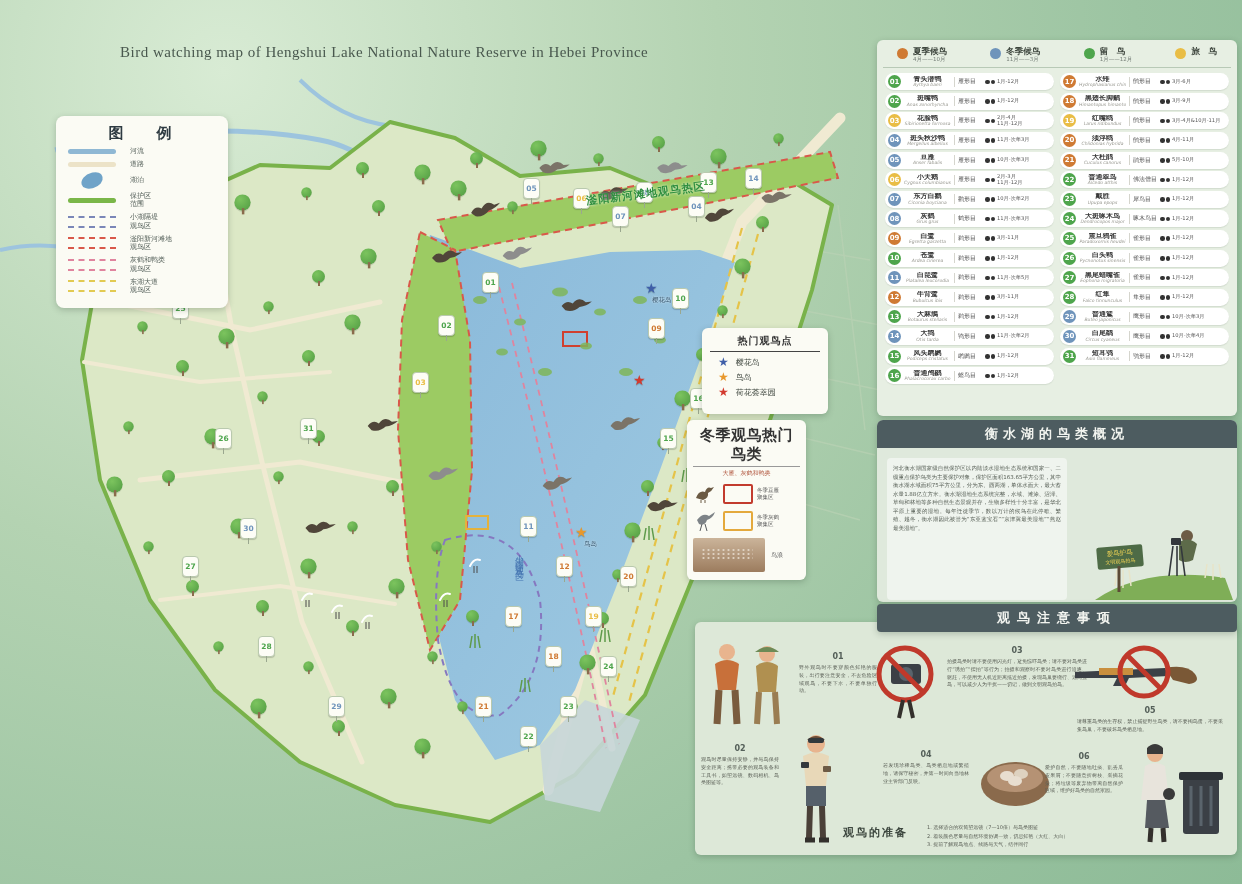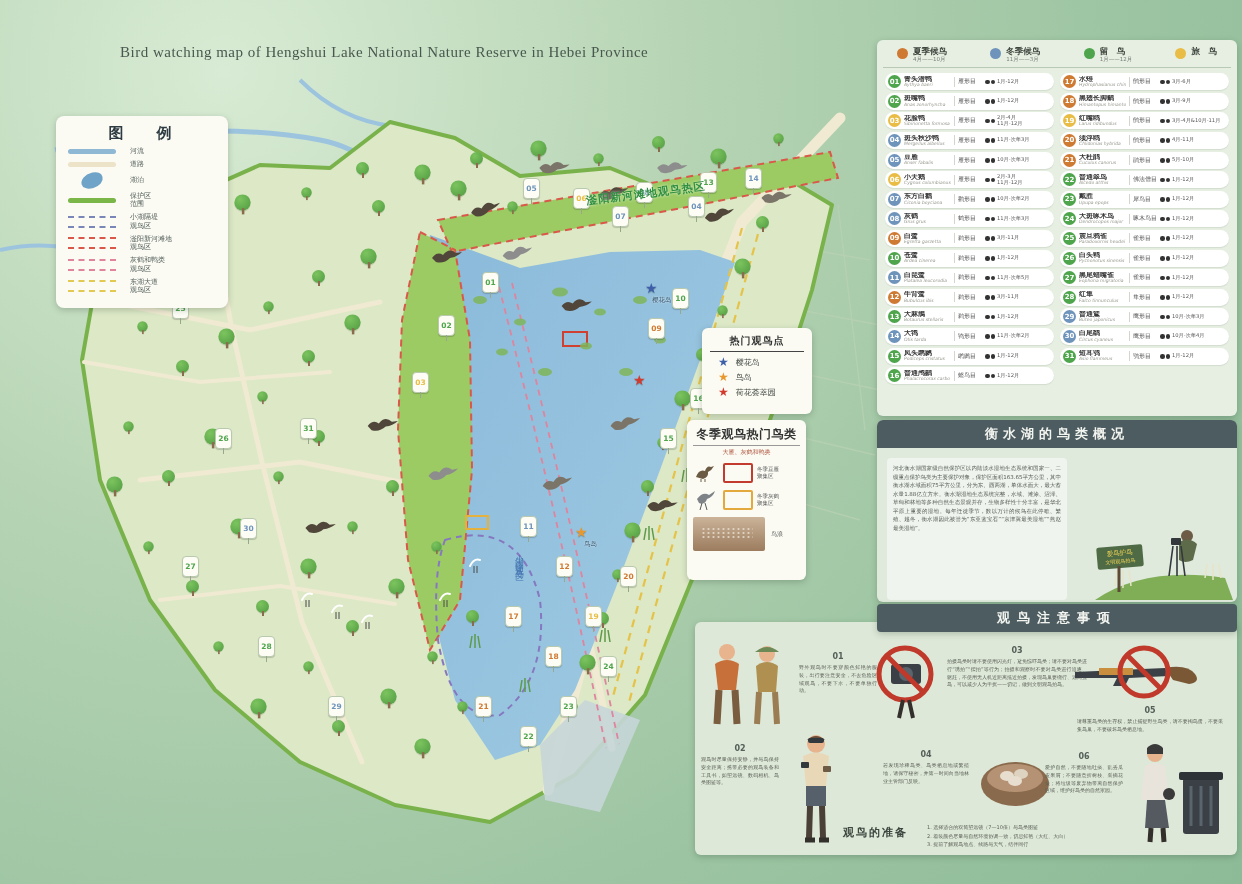--- a/index.html
+++ b/index.html
@@ -31,28 +31,28 @@
   .tree::after{content:"";position:absolute;left:5.5px;top:11px;width:2px;height:5px;background:#8a6b4c;}
   .tag{position:absolute;width:15px;height:19px;background:#fdfdf6;border:1px solid #b9c9ae;border-radius:4px;
     display:flex;align-items:center;justify-content:center;font-size:7.5px;font-weight:bold;box-shadow:0 1px 1px rgba(0,0,0,.18);}
   .tag::after{content:"";position:absolute;left:6.5px;top:19px;width:1.5px;height:6px;background:#9aa78f;}
   .star{position:absolute;font-size:14px;line-height:1;text-shadow:0 1px 1px rgba(0,0,0,.25);}
   .map-label-fuyang{position:absolute;left:586px;top:186px;font-size:11px;font-weight:bold;color:#2f8f3f;
     letter-spacing:1px;transform:rotate(-7deg);text-shadow:0 0 3px rgba(255,255,255,.8);}
   .map-label-xiaohu{position:absolute;left:514px;top:548px;writing-mode:vertical-rl;font-size:8.5px;color:#3f6fae;letter-spacing:3px;opacity:.95;}
   .isle-label{position:absolute;font-size:6.5px;color:#35566f;text-shadow:0 0 2px rgba(255,255,255,.9);}
   
-  .hotspot-card{left:702px;top:328px;width:110px;height:86px;background:#fbfbf4;border-radius:6px;padding:6px 8px;box-sizing:border-box;}
+  .hotspot-card{left:702px;top:328px;width:126px;height:86px;background:#fbfbf4;border-radius:6px;padding:6px 8px;box-sizing:border-box;}
   .hotspot-title{font-size:10px;font-weight:bold;color:#333;text-align:center;border-bottom:1.5px solid #444;padding-bottom:3px;margin-bottom:4px;letter-spacing:1px;}
   .hs-row{display:flex;align-items:center;margin:3px 0 0 8px;}
   .hs-star{font-size:12px;margin-right:7px;line-height:1;}
   .hs-label{font-size:8px;color:#3c443c;}
   
   .winter-card{left:687px;top:420px;width:119px;height:160px;background:#fbfbf4;border-radius:6px;padding:6px;box-sizing:border-box;}
-  .winter-title{font-size:12px;font-weight:bold;color:#333;text-align:center;letter-spacing:.5px;}
+  .winter-title{font-size:15px;font-weight:bold;color:#333;text-align:center;letter-spacing:.5px;}
   .winter-sub{font-size:6px;color:#b0543c;text-align:center;border-top:1px solid #999;margin-top:2px;padding-top:2px;}
   .win-row{display:flex;align-items:center;margin-top:6px;}
   .win-swatch{width:26px;height:16px;border:2px solid;border-radius:2px;margin:0 4px;flex:none;}
   .win-label{font-size:5.5px;color:#555;white-space:pre-line;line-height:1.3;}
   .win-photo{margin-top:6px;display:flex;align-items:center;}
   .photo-box{width:72px;height:34px;border-radius:2px;background:linear-gradient(#cbb49a,#9c7c5e);position:relative;overflow:hidden;flex:none;}
   .photo-box::after{content:"";position:absolute;left:8px;top:10px;width:52px;height:12px;
     background:radial-gradient(circle,#e8ded0 1px,transparent 1.2px);background-size:5px 4px;opacity:.8;}
   .photo-label{font-size:6px;color:#555;margin-left:6px;}
   
@@ -62,21 +62,21 @@
   .season{display:flex;align-items:flex-start;}
   .season-dot{width:11px;height:11px;border-radius:50%;margin:2px 5px 0 0;flex:none;}
   .season-label{font-size:8.5px;font-weight:bold;color:#3c443c;line-height:1.2;}
   .season-dates{font-size:5.5px;color:#78817a;}
   .bird-cols{display:flex;gap:6px;padding:5px 8px;}
   .bird-col{flex:1;}
   .bird-row{display:flex;align-items:center;background:#ffffff;border-radius:9px;height:17px;margin-bottom:2.6px;
     padding:0 3px;box-shadow:0 1px 1px rgba(60,80,60,.12);}
   .b-badge{width:13px;height:13px;border-radius:50%;color:#fff;font-size:7px;font-weight:bold;
     display:flex;align-items:center;justify-content:center;flex:none;margin-right:3px;}
-  .b-names{width:47px;flex:none;overflow:hidden;}
+  .b-names{width:47px;flex:none;overflow:hidden;text-align:center;}
   .b-name{font-size:7px;font-weight:bold;color:#3a3a3a;line-height:1.05;white-space:nowrap;}
   .b-latin{font-size:4.5px;font-style:italic;color:#9a9a92;line-height:1;white-space:nowrap;}
   .b-sep{width:1px;height:10px;background:#d5d5cd;margin:0 3px;flex:none;}
   .b-order{width:25px;font-size:6px;color:#555;flex:none;white-space:nowrap;}
   .binoc{width:10px;height:6px;position:relative;flex:none;margin:0 2px;}
   .binoc::before,.binoc::after{content:"";position:absolute;top:1px;width:4.5px;height:4.5px;border-radius:50%;background:#333;}
   .binoc::before{left:0}.binoc::after{right:0}
   .b-months{flex:1;font-size:5.2px;color:#555;line-height:1.15;white-space:pre-line;text-align:left;}
   
   .overview-card{left:877px;top:420px;width:360px;height:182px;background:#dfe9dc;}

